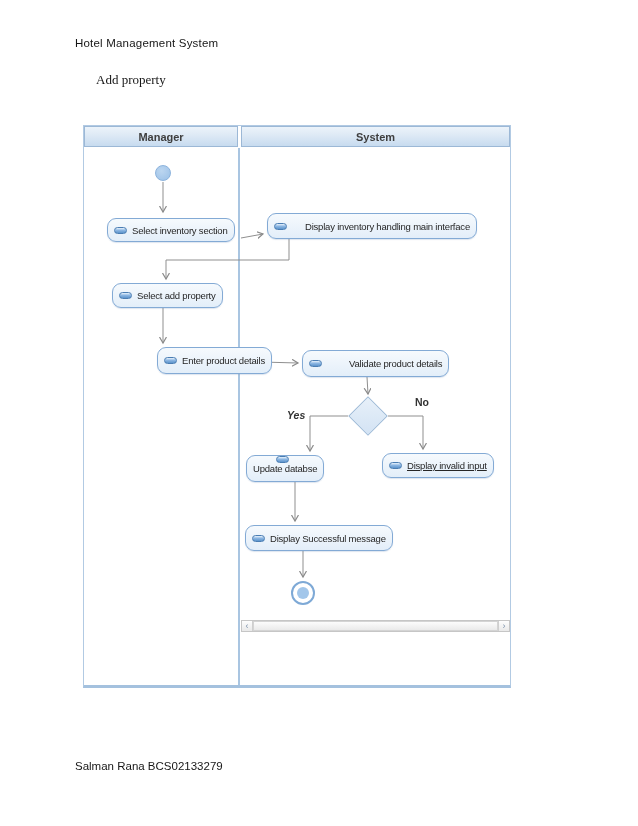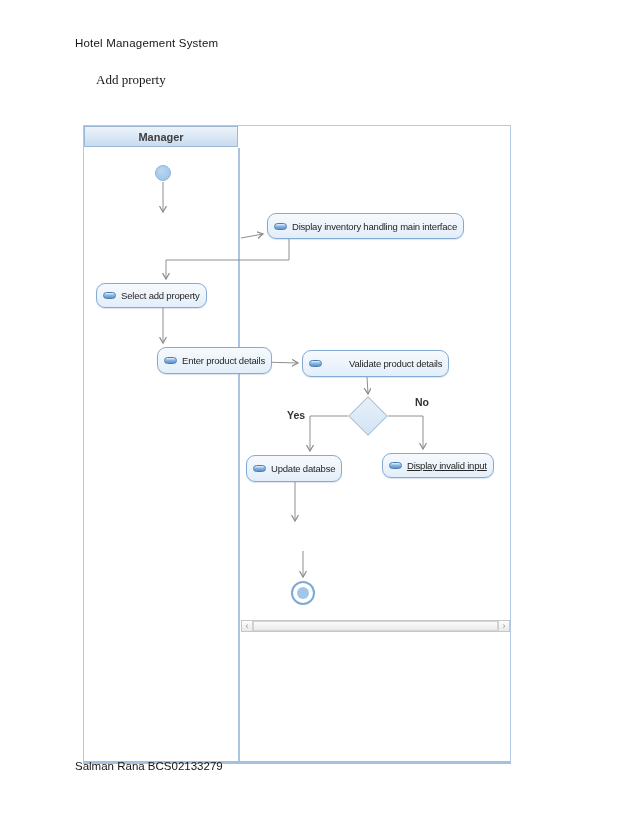--- a/index.html
+++ b/index.html
@@ -6,21 +6,21 @@
   body { background:#ffffff; }
   .page {
     position:relative; width:638px; height:826px; background:#ffffff;
     font-family:"Liberation Sans", sans-serif; overflow:hidden;padding-left:28px;
   }
   .doc-title { position:absolute; left:75px; top:37px; font-size:11.5px; color:#161616; letter-spacing:.2px; }
   .doc-caption { position:absolute; left:80px; top:72px; font-family:"Liberation Serif", serif; font-size:13px; color:#161616;margin-left:16px; }
   .doc-footer { position:absolute; left:75px; top:760px; font-size:11.5px; color:#161616; }
 
   .panel {
-    position:absolute; left:83px; top:125px; width:428px; height:639px;
+    position:absolute; left:83px; top:125px; width:428px; height:563px;
     border:1px solid #b2cae3; border-bottom:3px solid #a4c1de; background:#fff;
   }
   .lane-headers { position:absolute; left:0; top:0; width:100%; height:22px; display:flex; gap:3px; }
   .lane-header {
     height:21px; border:1px solid #9cb8d6;
     background:linear-gradient(180deg,#ecf3fa 0%, #dde9f5 45%, #c7dbef 100%);
     display:flex; align-items:center; justify-content:center;
     font-size:11px; font-weight:bold; color:#3e3e3e;
   }
   .lane-header.manager { width:154px; }
@@ -81,20 +81,21 @@
 
 <div class="page">
 
   <div class="doc-title">Hotel Management System</div>
   <div class="doc-caption">Add property</div>
 
   <div class="panel">
 
     <div class="lane-headers">
       <div class="lane-header manager">Manager</div>
+      <div class="lane-header system">System</div>
     </div>
 
     <div class="body-area">
       <div class="lane-divider"></div>
 
       <svg class="connectors" width="426" height="484" viewBox="0 0 426 484">
         <defs>
           <marker id="arr" markerWidth="9" markerHeight="9" refX="6" refY="3.5" orient="auto" markerUnits="userSpaceOnUse">
             <path d="M0,0 L6,3.5 L0,7" fill="none" stroke="#8a8a8a" stroke-width="1.2"></path>
           </marker>
@@ -108,55 +109,63 @@
           <path d="M283,229 L284,246" marker-end="url(#arr)"></path>
           <path d="M264,268 L226,268 L226,303" marker-end="url(#arr)"></path>
           <path d="M304,268 L339,268 L339,301" marker-end="url(#arr)"></path>
           <path d="M211,334 L211,373" marker-end="url(#arr)"></path>
           <path d="M219,403 L219,429" marker-end="url(#arr)"></path>
         </g>
       </svg>
 
       <div class="start-node" style="left:71px; top:17px;"></div>
 
+      <div class="node" style="left:23px; top:70px; height:24px;">
+        <span class="act-icon"></span>
+        <span>Select inventory section</span>
+      </div>
 
-      <div class="node" style="left:183px; top:65px; height:26px;">
+      <div class="node" style="left:183px; top:65px; height:26px;gap:13px;">
         <span class="act-icon"></span>
         <span>Display inventory handling main interface</span>
       </div>
 
-      <div class="node" style="left:12px; top:135px; height:25px;justify-content:center;">
+      <div class="node" style="left:28px; top:135px; height:25px;justify-content:center;">
         <span class="act-icon"></span>
         <span>Select add property</span>
       </div>
 
       <div class="node" style="left:25px; top:199px; height:27px;margin-left:48px;">
         <span class="act-icon"></span>
         <span>Enter product details</span>
       </div>
 
       <div class="node" style="left:218px; top:202px; height:27px;gap:22px;">
         <span class="act-icon"></span>
         <span>Validate product details</span>
       </div>
 
       <div class="diamond" style="left:270px; top:254px;"></div>
-      <span class="branch-label" style="left:203px; top:261px;">Yes</span>
+      <span class="branch-label" style="left:203px; top:261px;font-style:italic;">Yes</span>
       <span class="branch-label" style="left:331px; top:248px;">No</span>
 
-      <div class="node" style="left:162px; top:307px; height:27px;">
+      <div class="node" style="left:162px; top:307px; height:27px;flex-direction:column;">
         <span class="act-icon"></span>
         <span>Update databse</span>
       </div>
 
       <div class="node" style="left:298px; top:305px; height:25px;text-decoration:underline;">
         <span class="act-icon"></span>
         <span>Display invalid input</span>
       </div>
 
+      <div class="node" style="left:161px; top:377px; height:26px;">
+        <span class="act-icon"></span>
+        <span>Display Successful message</span>
+      </div>
 
       <div class="end-node" style="left:207px; top:433px;">
         <div class="end-inner"></div>
       </div>
 
       <div class="scrollbar">
         <div class="sb-btn left">
           <span>‹</span>
         </div>
         <div class="sb-track">

